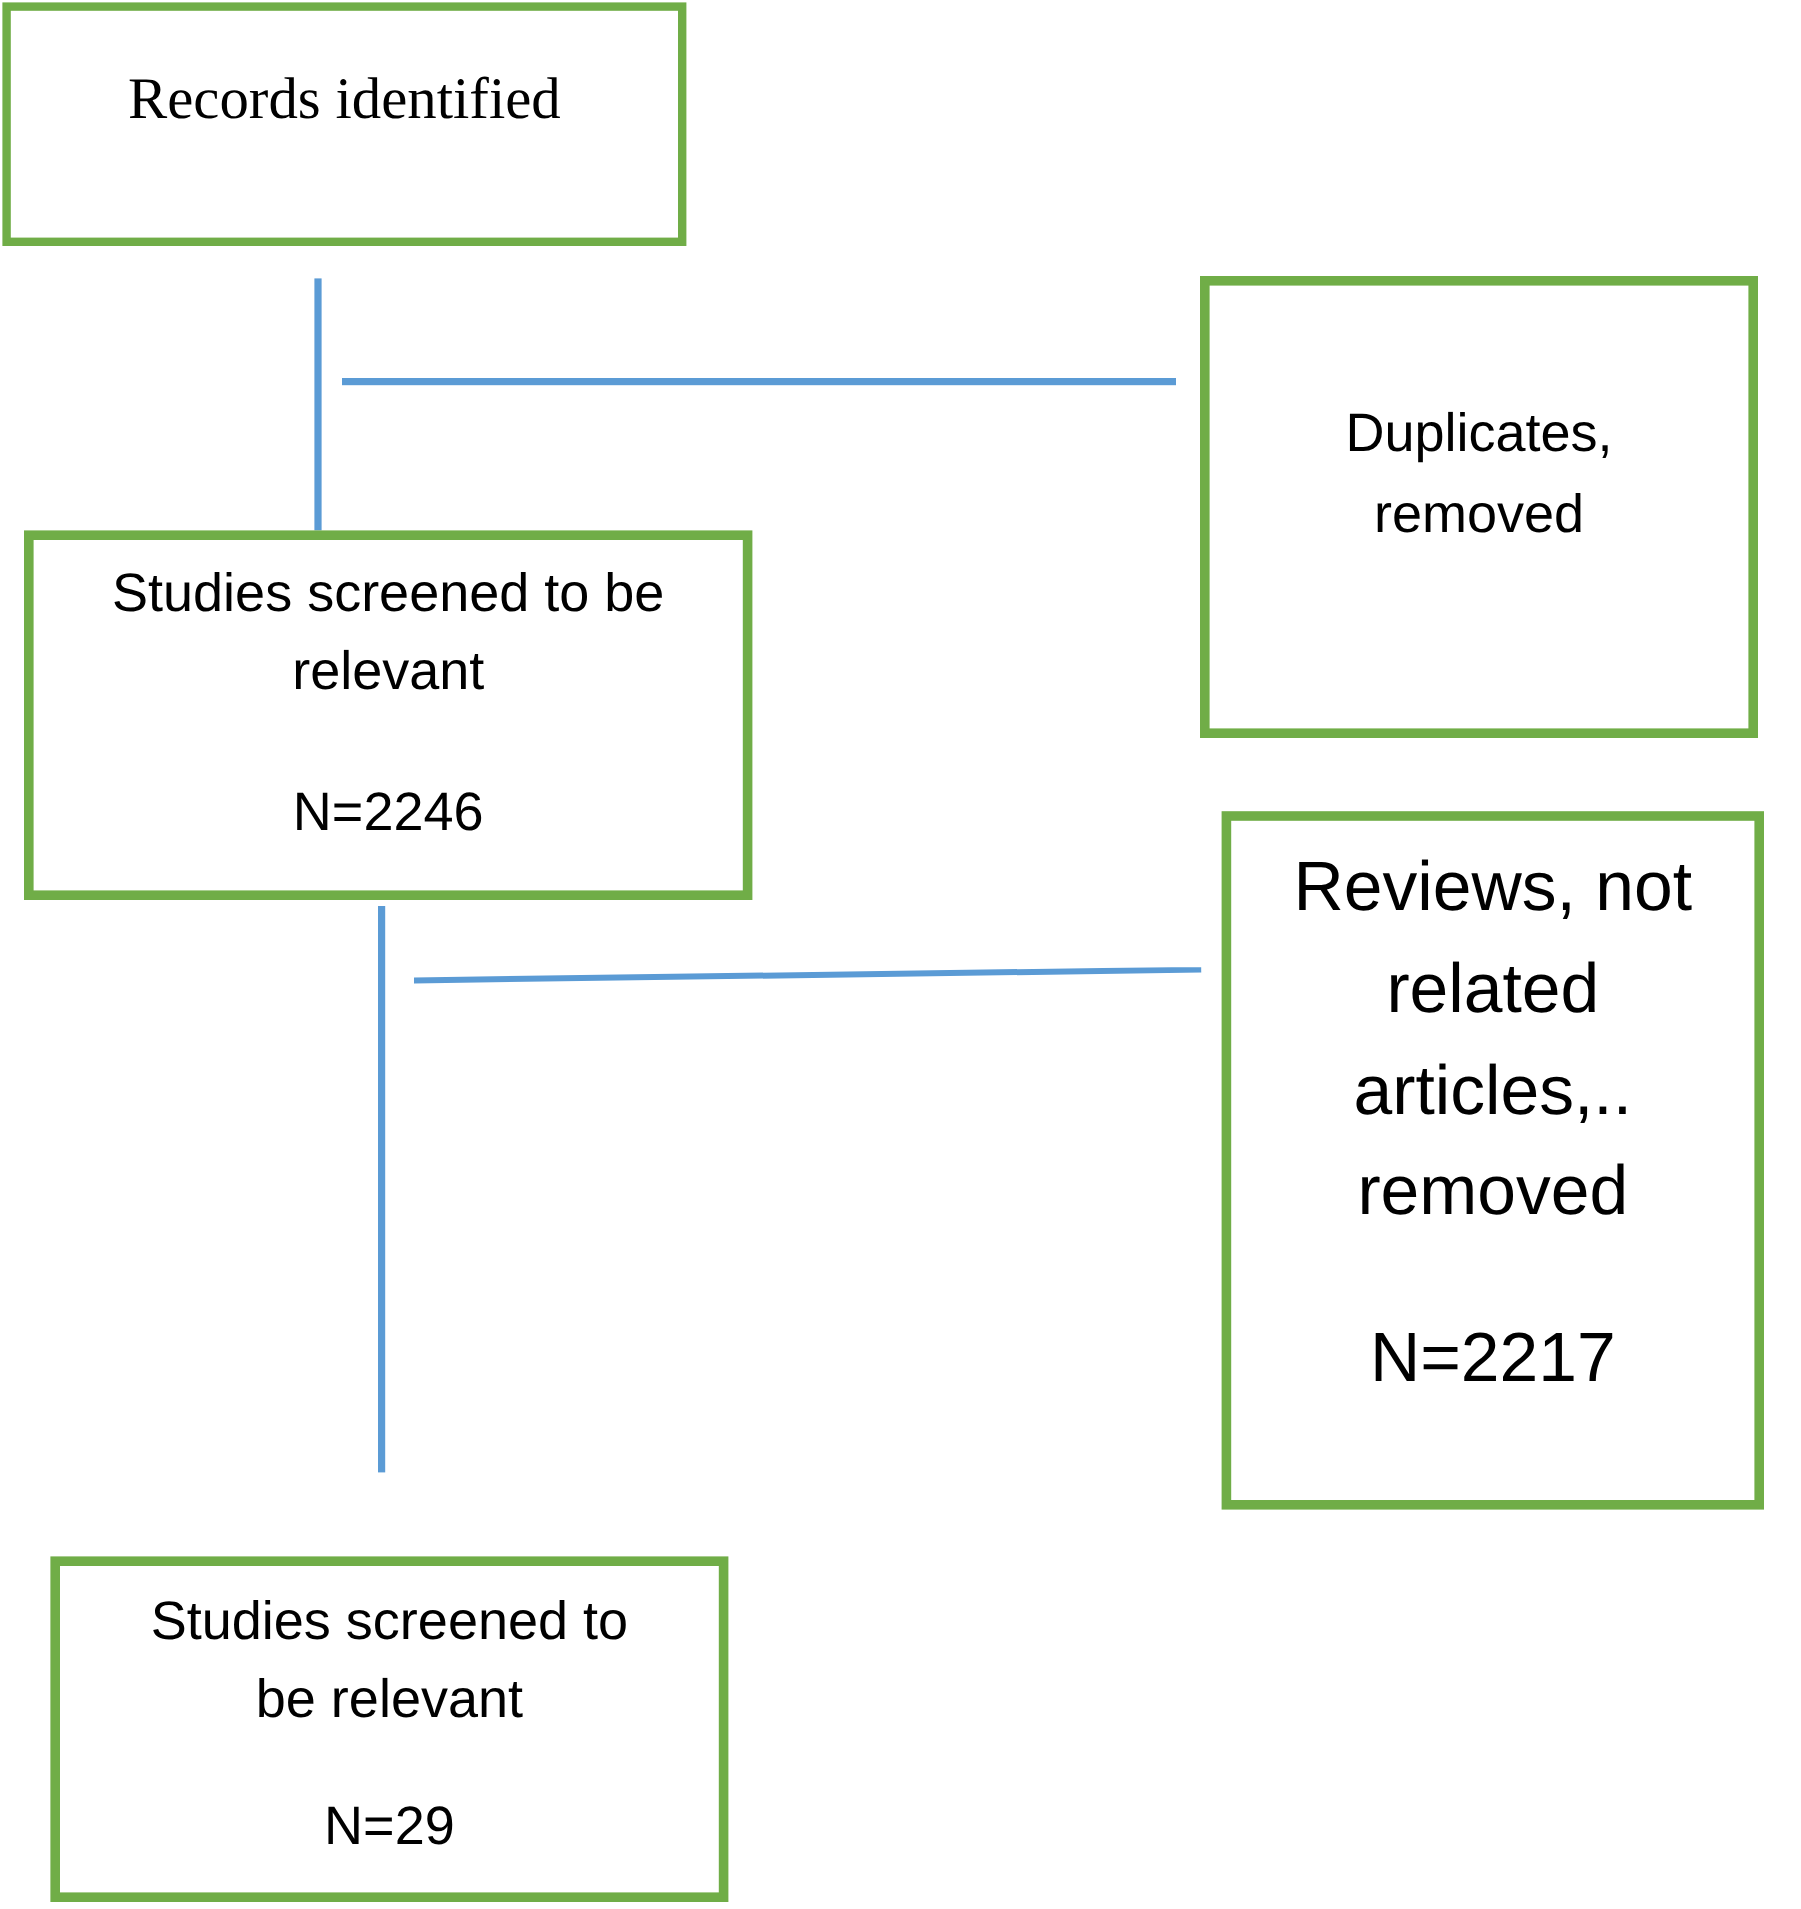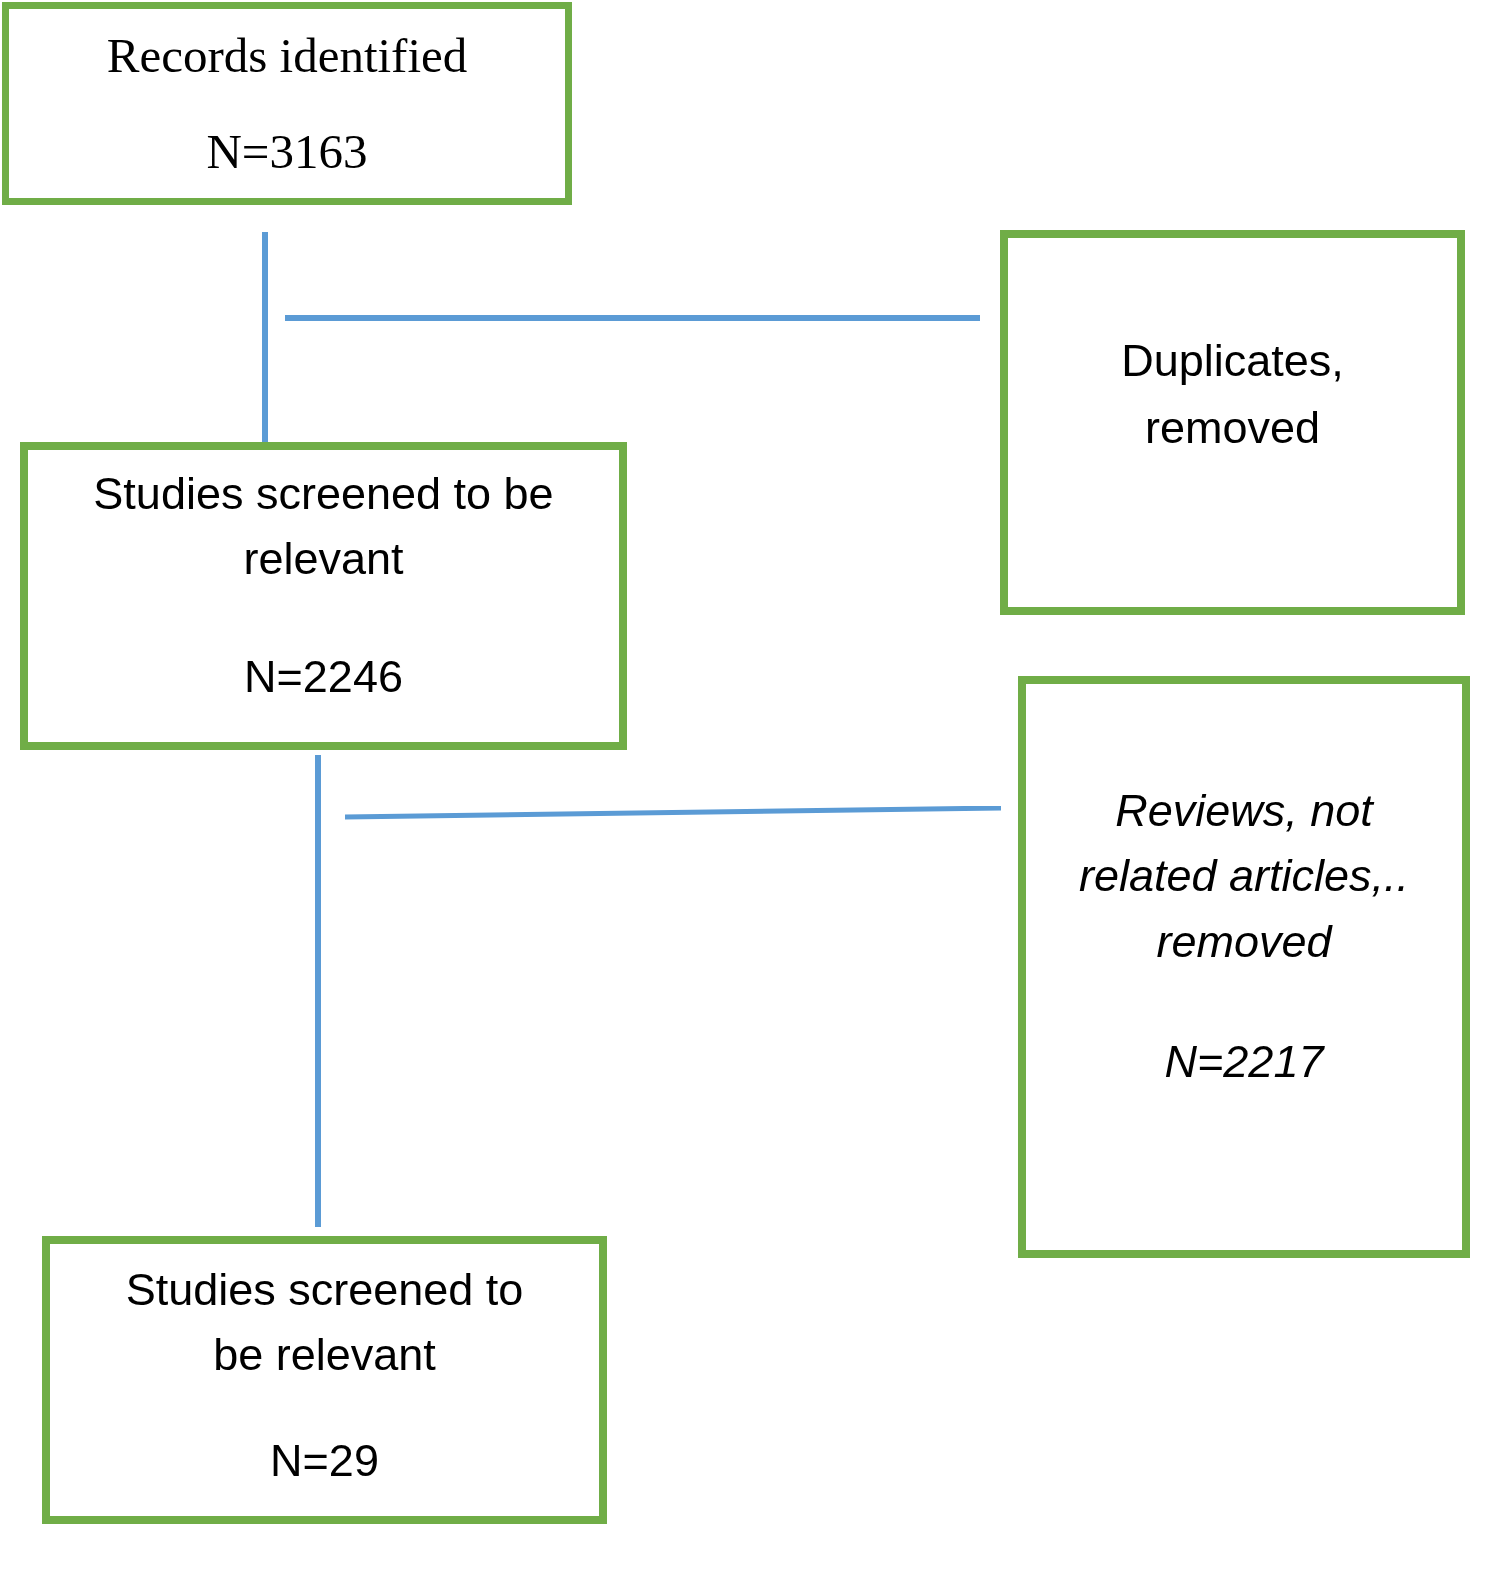--- a/index.html
+++ b/index.html
@@ -88,31 +88,30 @@
   }
   #box-screened-1 .count-text { margin-top: 52px; }
 
   
   #box-reviews {
     left: 1018px;
     top: 676px;
     width: 452px;
     height: 582px;
     border-width: 8px;
-    font-size: 45px;
+    font-size: 58px;
     line-height: 1.46;
     padding-bottom: 62px;
-    font-style: italic;
   }
   #box-reviews .count-text { margin-top: 54px; }
 
   
   #box-screened-2 {
     left: 42px;
-    top: 1236px;
+    top: 1297px;
     width: 565px;
     height: 288px;
     border-width: 8px;
     font-size: 45px;
     line-height: 1.45;
     padding-bottom: 10px;
   }
   #box-screened-2 .count-text { margin-top: 40px; }
 
   
@@ -161,21 +160,20 @@
   <div class="connector" id="conn-v-2"></div>
 
   <div class="connector" id="conn-h-2">
     <svg width="660" height="14" viewBox="0 0 660 14" xmlns="http://www.w3.org/2000/svg">
       <line x1="0" y1="11" x2="656" y2="2" stroke="#5B9BD5" stroke-width="5"></line>
     </svg>
   </div>
 
   <div class="flow-box" id="box-records">
     <span class="line-text">Records identified</span>
-    <span class="count-text">N=3163</span>
   </div>
 
   <div class="flow-box" id="box-duplicates">
     <span class="line-text">Duplicates,</span>
     <span class="line-text">removed</span>
   </div>
 
   <div class="flow-box" id="box-screened-1">
     <span class="line-text">Studies screened to be</span>
     <span class="line-text">relevant</span>

